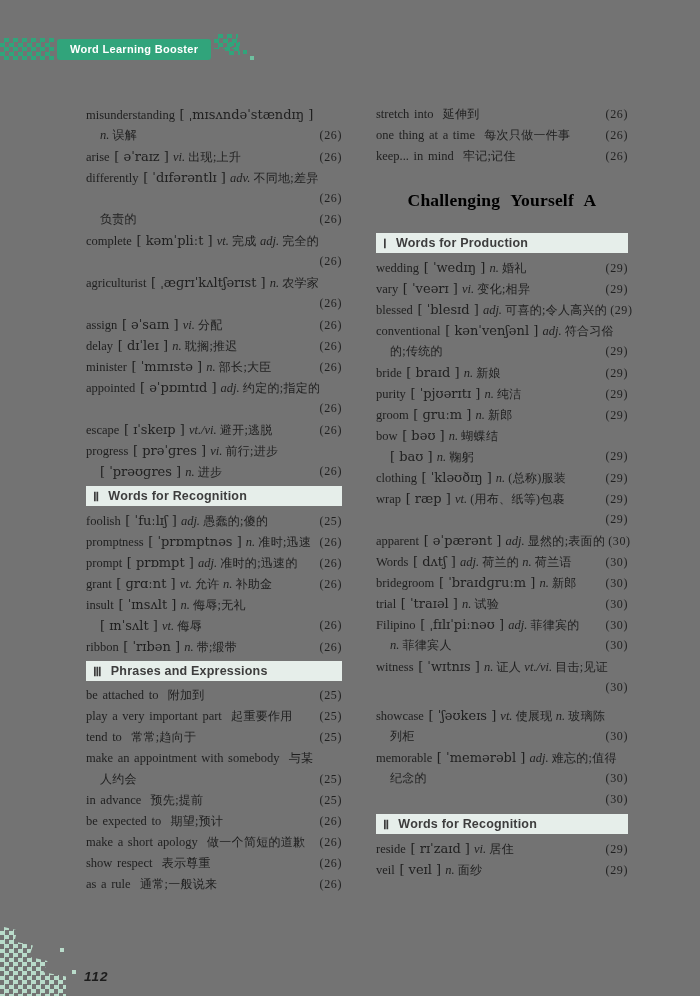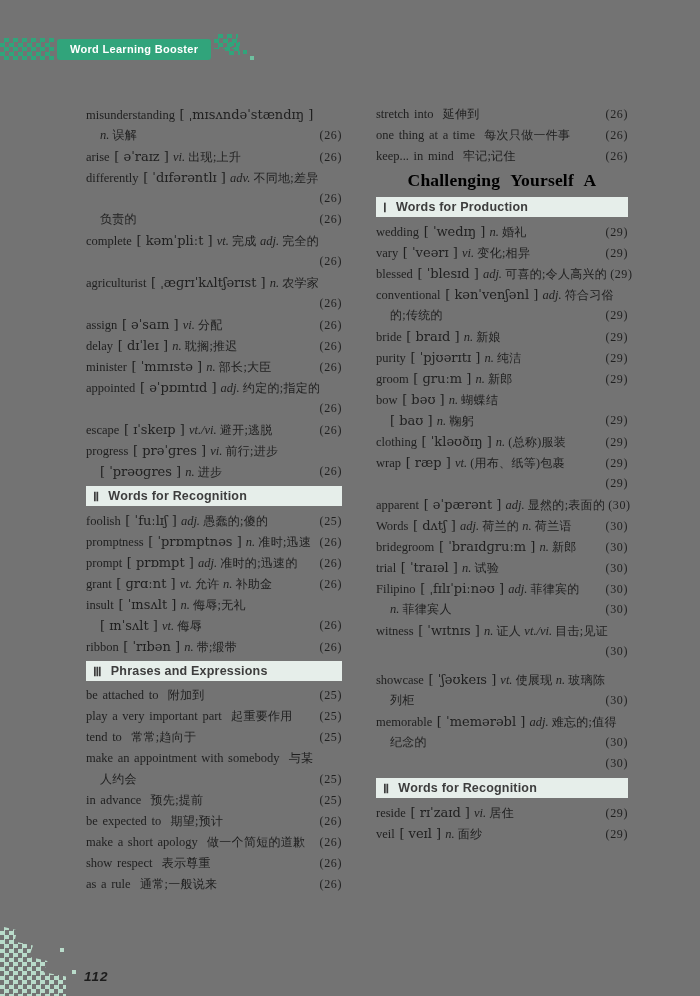--- a/index.html
+++ b/index.html
@@ -36,21 +36,21 @@
   .seg-pos{font-style:italic;}
   .seg-zh{font-size:12px;letter-spacing:.3px;}
   .num{margin-left:auto;padding-left:3px;font-size:12px;letter-spacing:.6px;white-space:nowrap;}
   .secbar{
     display:flex;align-items:center;height:20px;margin:4px 0;background:#e6eeea;
     font-family:"Liberation Sans",sans-serif;font-weight:700;font-size:12.5px;color:#3d3d3d;
     padding-left:7px;letter-spacing:.2px;
   }
   .secbar .roman{margin-right:9px;font-weight:700;}
   .coltitle{
-    height:26px;line-height:26px;margin:0 0;text-align:center;
+    height:26px;line-height:26px;margin:20px 0;text-align:center;
     font-weight:700;font-size:17.5px;word-spacing:6px;letter-spacing:.2px;color:#000;
   }
   .spacer{height:7px;}
   
   .footer-checker{
     position:absolute;left:0;bottom:0;width:66px;height:70px;
     background-image:conic-gradient(#b9dbca 25%,transparent 0 50%,#b9dbca 0 75%,transparent 0);
     background-size:9px 9px;
     clip-path:polygon(0 0,26% 6%,22% 22%,50% 28%,44% 44%,72% 50%,66% 66%,100% 72%,100% 100%,0 100%);
   }

